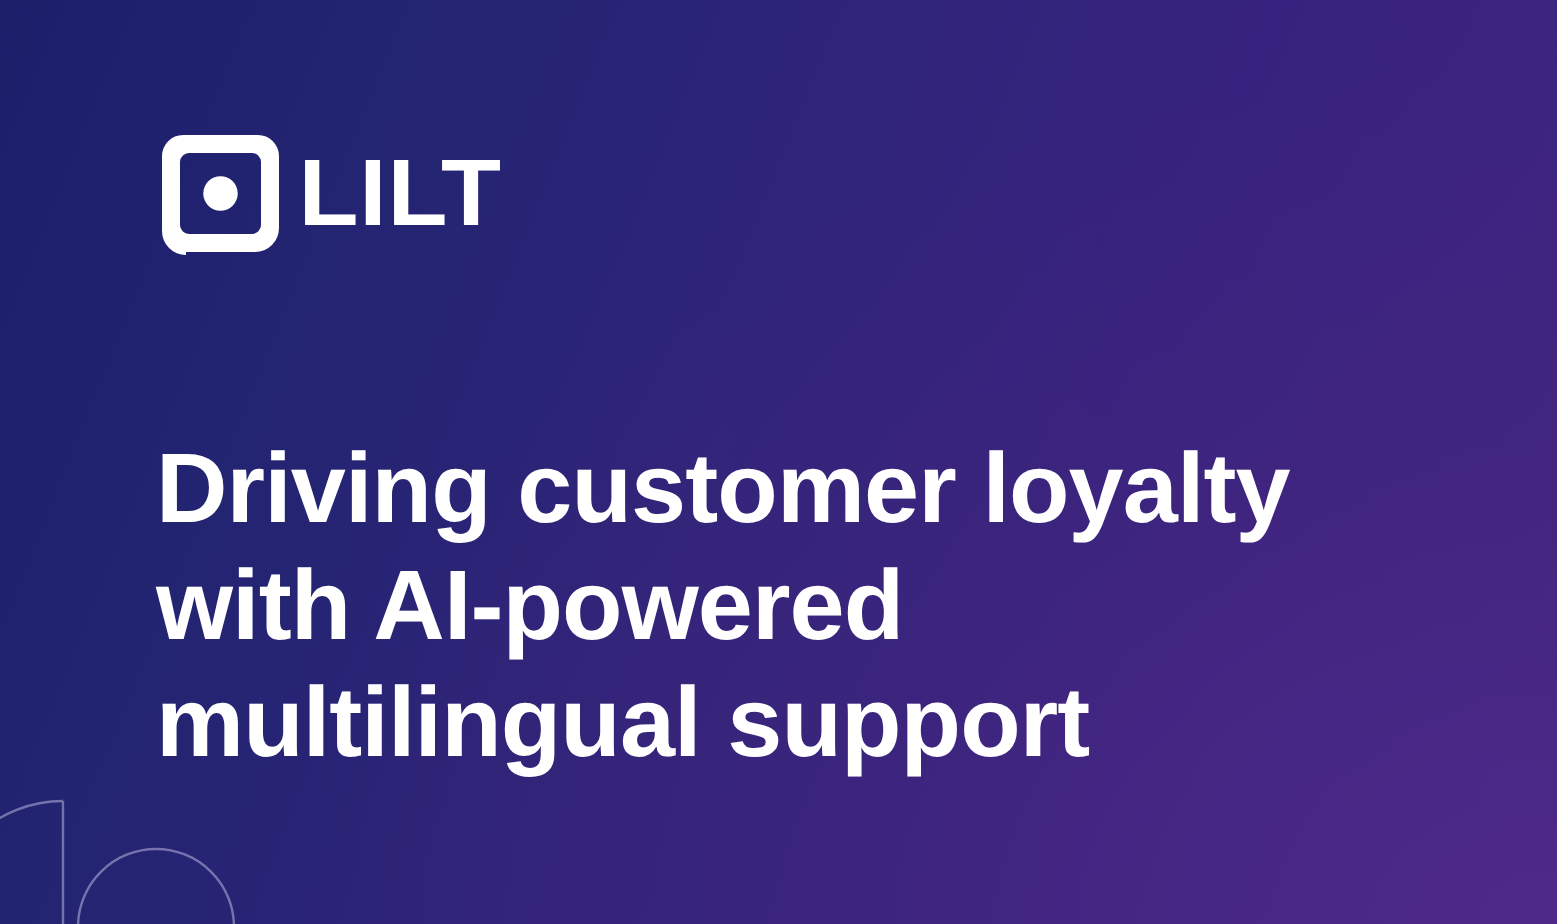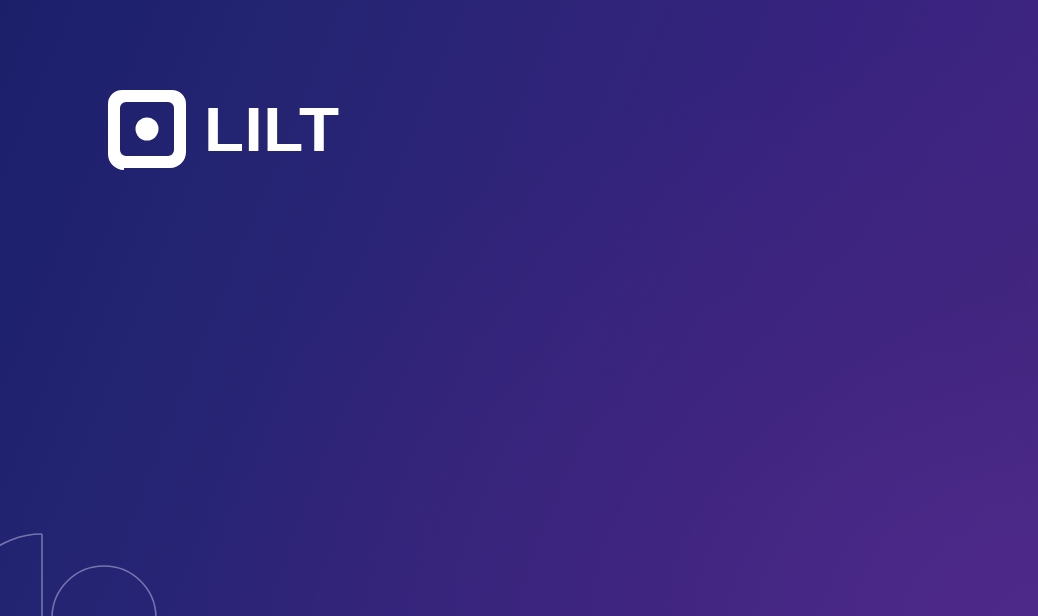--- a/index.html
+++ b/index.html
@@ -34,21 +34,21 @@
   }
   .decor svg { display:block; width:100%; height:100%; }
 
   
   .logo-lockup {
     position:absolute;
     left:104px;
     top:86px;
     display:flex;
     align-items:center;
-    gap:14px;
+    gap:9px;
   }
 
   .logo-mark {
     width:86px;
     height:86px;
     flex:none;
   }
   .logo-mark svg { display:block; width:100%; height:100%; }
 
   .wordmark {
@@ -123,20 +123,25 @@
 
         <rect x="70" y="28" width="12" height="18" fill="#ffffff"></rect>
 
         <circle cx="43" cy="43" r="11.5" fill="#ffffff"></circle>
       </svg>
     </span>
 
     <span class="wordmark">LILT</span>
   </div>
 
+  <h1 class="headline">
+    <span class="headline-line">Driving customer loyalty</span>
+    <span class="headline-line">with AI-powered</span>
+    <span class="headline-line">multilingual support</span>
+  </h1>
 
   <div class="decor">
     <svg viewBox="0 0 220 120" xmlns="http://www.w3.org/2000/svg" aria-hidden="true">
 
       <g fill="none" stroke="#b9b4e0" stroke-width="1.6" opacity="0.55">
         <path d="M-42 122 A84 84 0 0 1 42 38"></path>
         <path d="M42 38 L42 122"></path>
       </g>
 
       <g fill="none" stroke="#b9b4e0" stroke-width="1.6" opacity="0.55">

